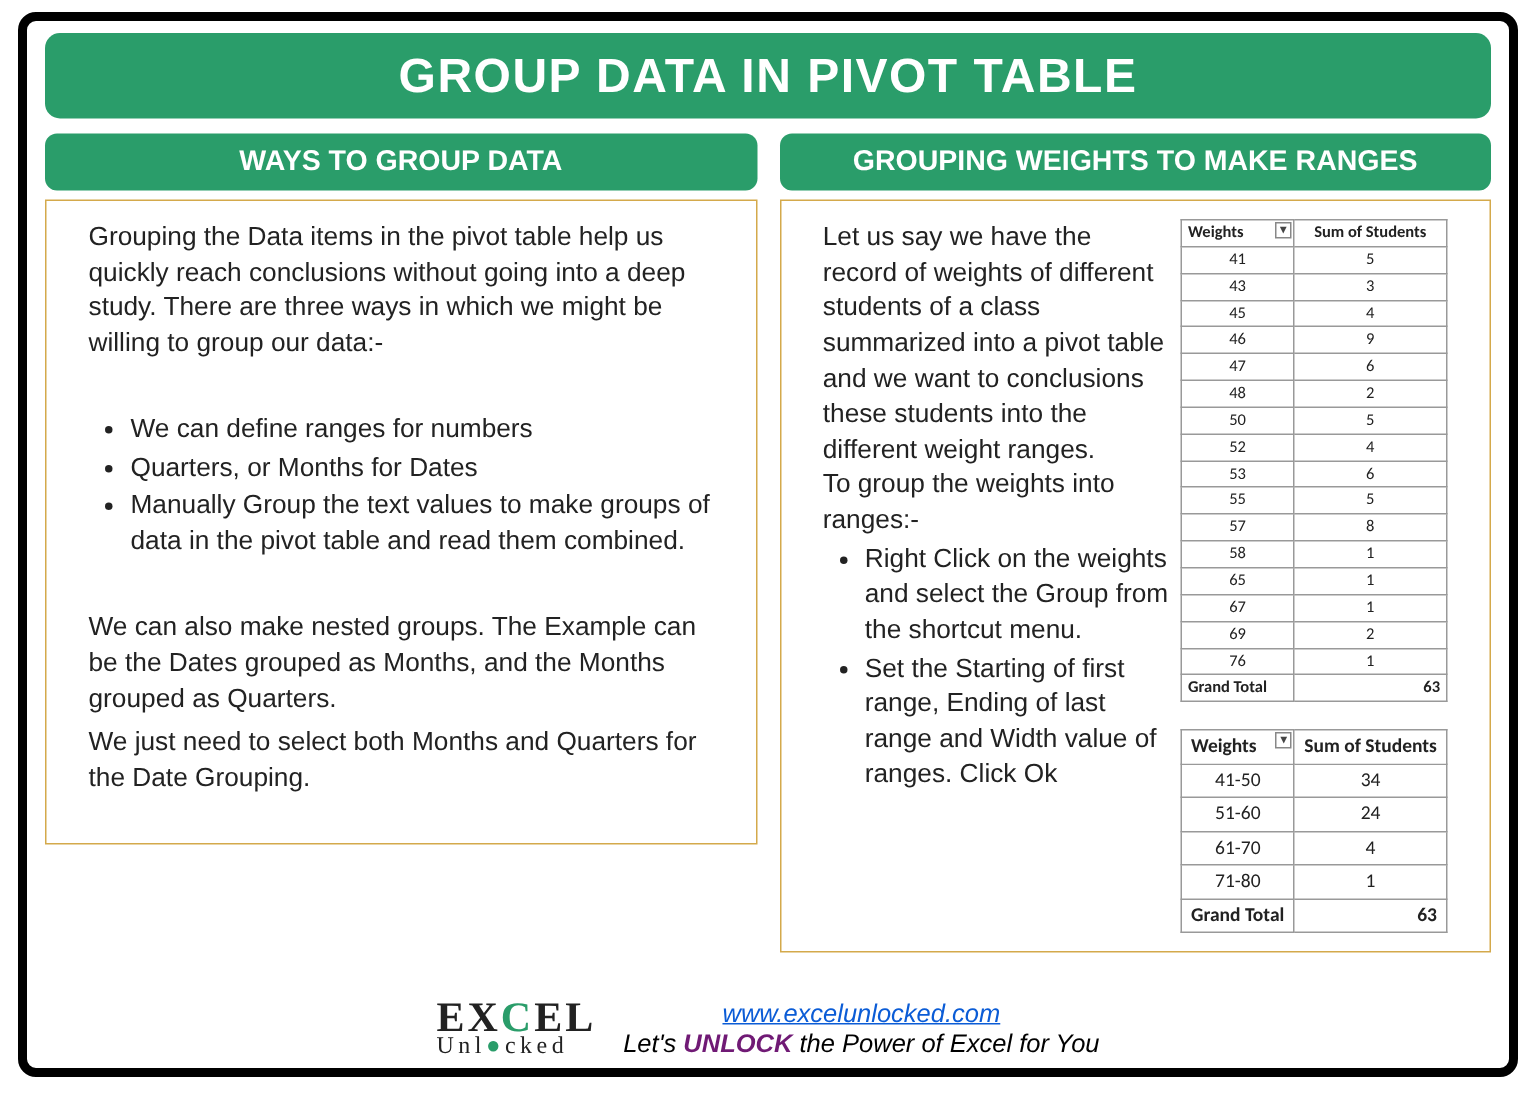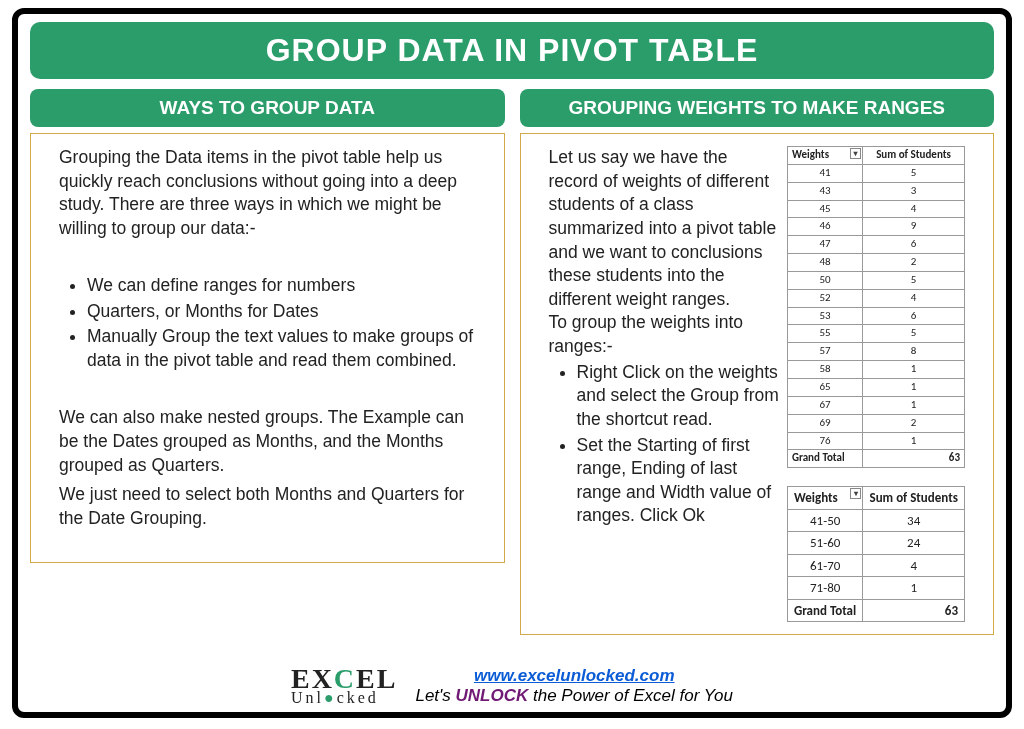--- a/index.html
+++ b/index.html
@@ -121,21 +121,21 @@
     letter-spacing: 2px;
     color: #222;
     position: relative;
     line-height: 0.9;
     text-align: left;
   }
   .logo .top { font-size: 28px; font-weight: 700; }
   .logo .sub { font-size: 16px; letter-spacing: 3px; }
   .logo .green { color: #2a9d6a; }
   .foot-text { text-align: center; font-style: italic; font-size: 17px; }
-  .foot-text a { color: #0b5cd6; font-weight: 700; text-decoration: underline; margin-top: 15px; }
+  .foot-text a { color: #0b5cd6; font-weight: 400; text-decoration: underline; margin-top: 15px; }
   .foot-text .unlock { color: #701a75; font-weight: 700; }
 </style>
 </head>
 <body>
 
 <div class="outer">
 
   <div class="banner">
     <span>GROUP DATA IN PIVOT TABLE</span>
   </div>
@@ -159,21 +159,21 @@
     </div>
 
     <div class="col">
       <div class="subhead">GROUPING WEIGHTS TO MAKE RANGES</div>
       <div class="box">
         <div class="right-body">
           <div class="right-text">
             <span>Let us say we have the record of weights of different students of a class summarized into a pivot table and we want to conclusions these students into the different weight ranges.</span><br>
             <span>To group the weights into ranges:-</span>
             <ul>
-              <li>Right Click on the weights and select the Group from the shortcut read.</li>
+              <li>Right Click on the weights and select the Group from the shortcut menu.</li>
               <li>Set the Starting of first range, Ending of last range and Width value of ranges. Click Ok</li>
             </ul>
           </div>
           <div class="right-side">
 
             <table class="pt">
               <tbody>
                   <tr>
                 <th class="wh">
                   <span>Weights</span>

